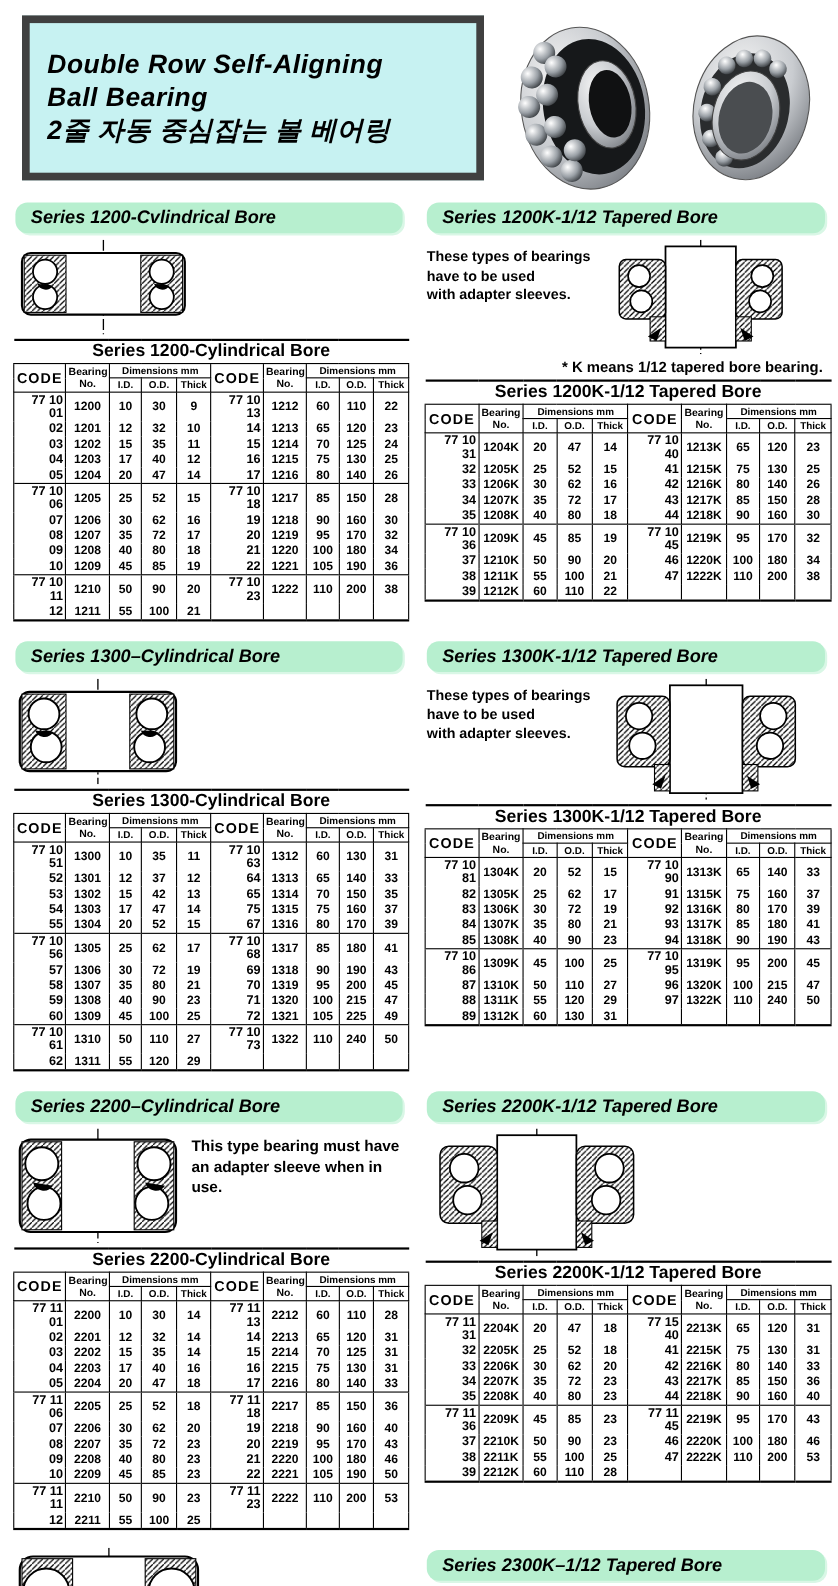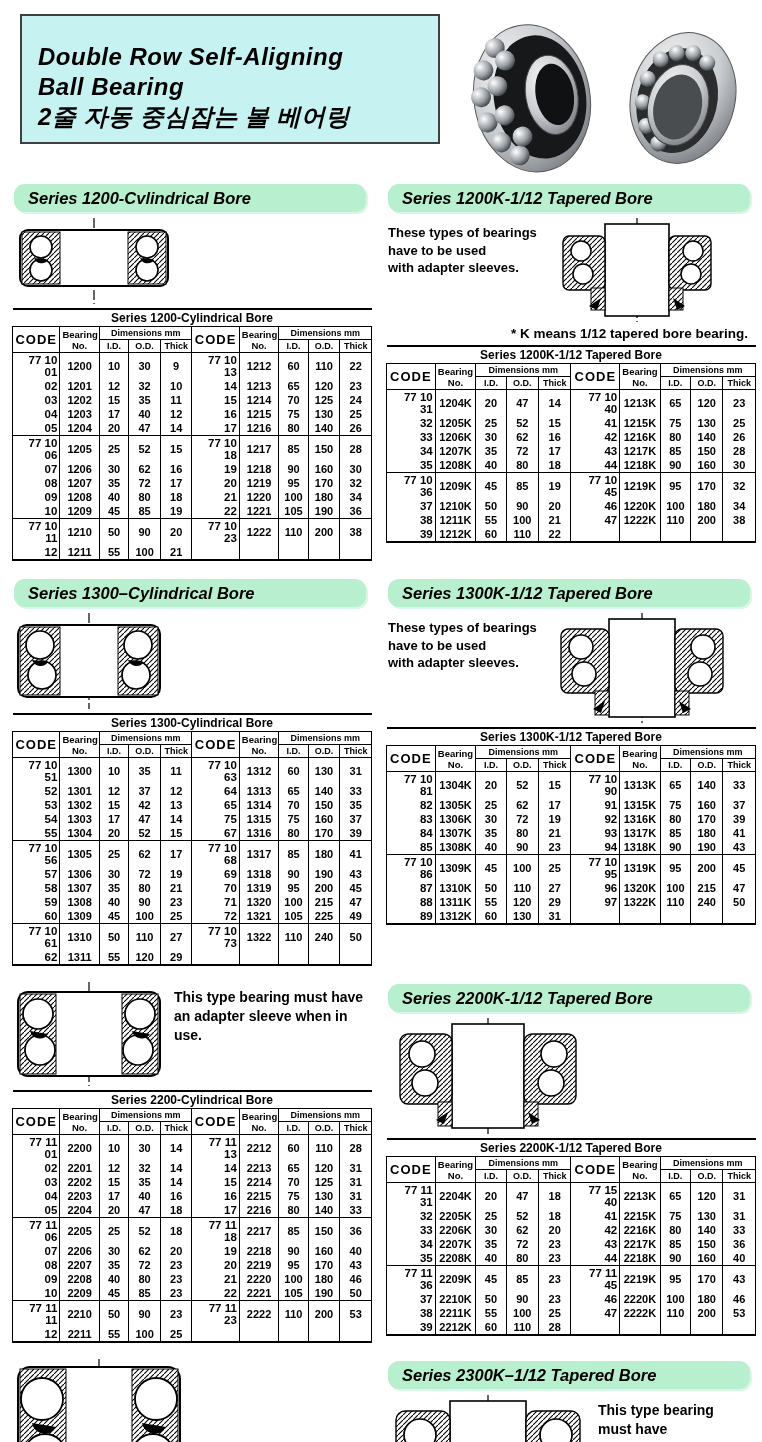--- a/index.html
+++ b/index.html
@@ -1,39 +1,39 @@
 <!DOCTYPE html>
 <html><head>
 <meta charset="utf-8">
 <style>
   html,body{margin:0;padding:0;background:#fff;}
   body{width:762px;min-height:1442px;font-family:"Liberation Sans","DejaVu Sans",sans-serif;color:#000;}
 
   
   .page-header{display:flex;align-items:flex-start;padding:14px 4px 6px 20px;height:176px;box-sizing:border-box;}
-  .title-box{background:#c7f2f2;border:2px solid #404040;width:420px;height:130px;padding:10px 16px;box-sizing:border-box;
-             display:flex;flex-direction:column;justify-content:flex-end;}
+  .title-box{background:#c7f2f2;border:7px solid #404040;width:420px;height:150px;padding:10px 16px;box-sizing:border-box;
+             display:flex;flex-direction:column;justify-content:center;}
   .title-box .tline{font-weight:bold;font-style:italic;font-size:24px;letter-spacing:.5px;line-height:1.25;white-space:nowrap;}
   .photos{display:flex;margin-left:14px;}
   .photos svg{display:block;}
 
   
   .grid{display:grid;grid-template-columns:368px 378px;column-gap:6px;padding:4px 2px 10px 8px;}
   section{margin-bottom:14px;padding:0 4px;}
   .banner{background:#b7efcf;font-weight:bold;font-style:italic;font-size:16.5px;padding:5px 10px 4px 14px;margin:4px 6px 6px 2px;
           box-shadow:2px 2px 0 #d9f7e6;border-radius:11px;}
   .figrow{display:flex;align-items:flex-start;gap:10px;margin:2px 0 4px 2px;min-height:74px;}
   .note{font-weight:bold;font-size:13px;line-height:1.35;white-space:pre-line;padding-top:6px;}
   .knote{font-weight:bold;font-size:13.5px;text-align:right;margin:2px 8px 4px 0;}
   .diag{flex:0 0 auto;}
 
   
   table.cat{border-collapse:collapse;width:100%;table-layout:fixed;margin-top:2px;}
   table.cat th,table.cat td{padding:1px 2px;}
-  th.cap{border-top:2px solid #000;border-bottom:1px solid #000;font-size:12px;font-weight:bold;padding:3px 0;}
+  th.cap{border-top:2px solid #000;border-bottom:1px solid #000;font-size:16px;font-weight:bold;padding:3px 0;}
   th.h{border:1px solid #000;font-size:9px;font-weight:bold;text-align:center;}
   th.code-h{font-size:13px;letter-spacing:1px;}
   th.brg-h{font-size:9.5px;}
   th.dims{border-bottom:1px solid #000;}
   th.h2{font-size:9px;text-align:center;}
   td.code,td.num{border-left:1px solid #000;border-right:1px solid #000;font-weight:bold;font-size:11px;text-align:right;
                  font-family:"Liberation Sans","DejaVu Sans",sans-serif;}
   td.code{text-align:right;padding-right:10px;font-size:11.5px;}
   td.num{text-align:center;}
   td.gs{border-top:1.5px solid #000;}
@@ -838,20 +838,21 @@
             <td class="num"></td>
             <td class="num"></td>
             <td class="num"></td>
             <td class="num"></td>
           </tr>
         </tbody>
       </table>
   </section>
 
   <section>
+    <div class="banner">Series 2200–Cylindrical Bore</div>
     <div class="figrow">
       <svg class="diag" width="150" height="104" viewBox="0 0 150 104">
         <line x1="75" y1="0" x2="75" y2="104" stroke="#000" stroke-width="1.2" stroke-dasharray="10 3 2 3"></line>
         <rect x="4" y="10" width="142" height="84" rx="10" fill="#fff" stroke="#000" stroke-width="2"></rect>
         <rect x="6" y="12" width="36" height="80" fill="url(#hatch)" stroke="#000"></rect>
         <rect x="108" y="12" width="36" height="80" fill="url(#hatch)" stroke="#000"></rect>
         <circle cx="24" cy="32" r="15" fill="#fff" stroke="#000" stroke-width="1.7"></circle>
         <circle cx="26" cy="68" r="15" fill="#fff" stroke="#000" stroke-width="1.7"></circle>
         <circle cx="126" cy="32" r="15" fill="#fff" stroke="#000" stroke-width="1.7"></circle>
         <circle cx="124" cy="68" r="15" fill="#fff" stroke="#000" stroke-width="1.7"></circle>

